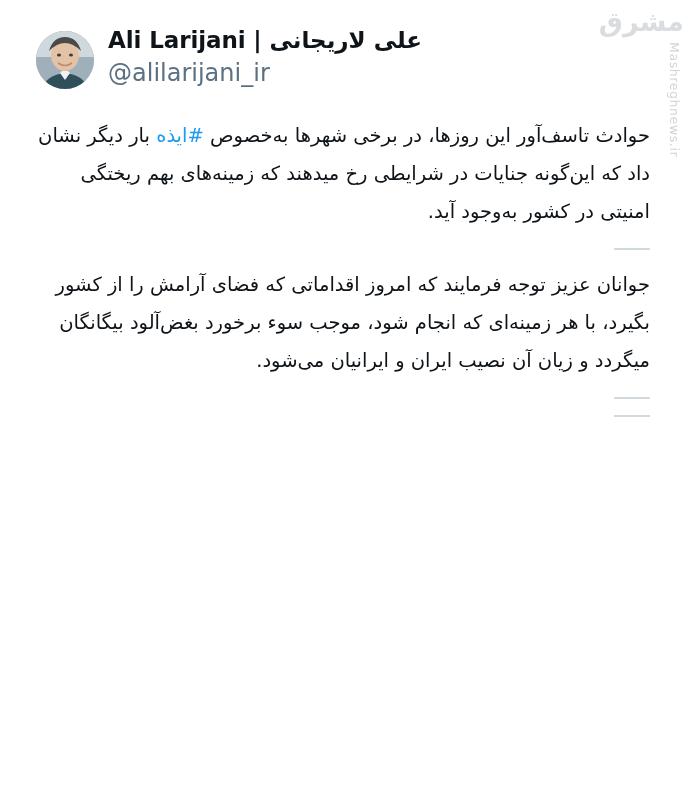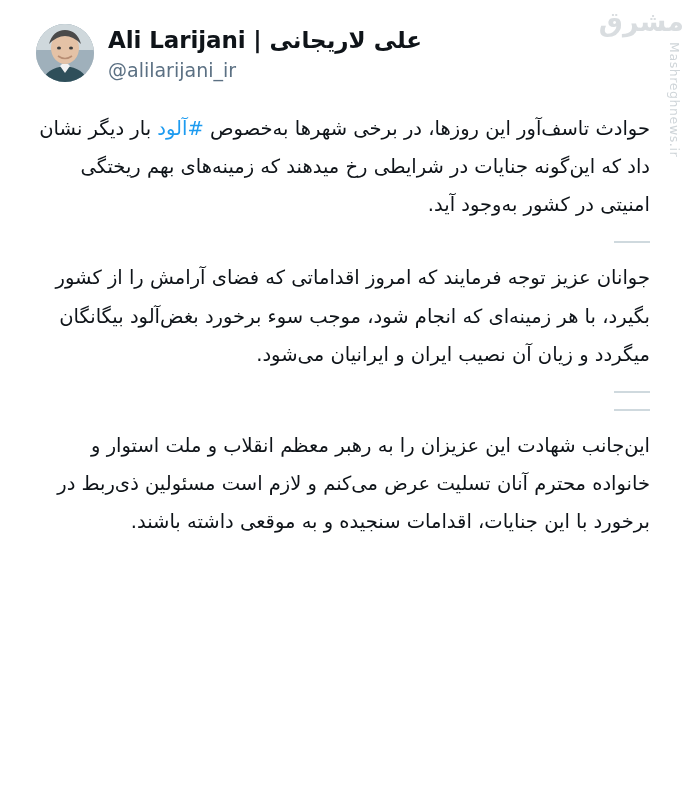--- a/index.html
+++ b/index.html
@@ -57,21 +57,21 @@
   .display-name {
     font-size: 23px;
     font-weight: bold;
     color: #0f1419;
     line-height: 1.25;
     letter-spacing: -0.1px;
     white-space: nowrap;
   }
 
   .handle {
-    font-size: 19px;
+    font-size: 24px;
     color: #5b7083;
     line-height: 1.3;
     margin-top: 3px;
     white-space: nowrap;
   }
 
   
   .watermark {
     position: absolute;
     top: 8px;
@@ -156,21 +156,20 @@
         <path d="M24 42 l5 7 l5 -7 l-2 -2 h-6 z" fill="#f2f2f2"></path>
       </svg>
     </div>
     <div class="names">
       <div class="display-name">Ali Larijani | علی لاریجانی</div>
       <div class="handle">@alilarijani_ir</div>
     </div>
   </div>
 
   <div class="body">
-    <p class="para" id="p0">حوادث تاسف‌آور این روزها، در برخی شهرها به‌خصوص <span class="hashtag">#آلود</span> بار دیگر نشان داد که این‌گونه جنایات در شرایطی رخ میدهند که زمینه‌های بهم ریختگی امنیتی در کشور به‌وجود آید.</p>
+    <p class="para" id="p0">حوادث تاسف‌آور این روزها، در برخی شهرها به‌خصوص <span class="hashtag">#ایذه</span> بار دیگر نشان داد که این‌گونه جنایات در شرایطی رخ میدهند که زمینه‌های بهم ریختگی امنیتی در کشور به‌وجود آید.</p>
     <div class="divider"></div>
     <p class="para" id="p1">جوانان عزیز توجه فرمایند که امروز اقداماتی که فضای آرامش را از کشور بگیرد، با هر زمینه‌ای که انجام شود، موجب سوء برخورد بغض‌آلود بیگانگان میگردد و زیان آن نصیب ایران و ایرانیان می‌شود.</p>
     <div class="divider"></div>
     <div class="divider"></div>
-    <p class="para" id="p3">این‌جانب شهادت این عزیزان را به رهبر معظم انقلاب و ملت استوار و خانواده محترم آنان تسلیت عرض می‌کنم و لازم است مسئولین ذی‌ربط در برخورد با این جنایات، اقدامات سنجیده و به موقعی داشته باشند.</p>
   </div>
 
 </div>
 
 </body></html>

